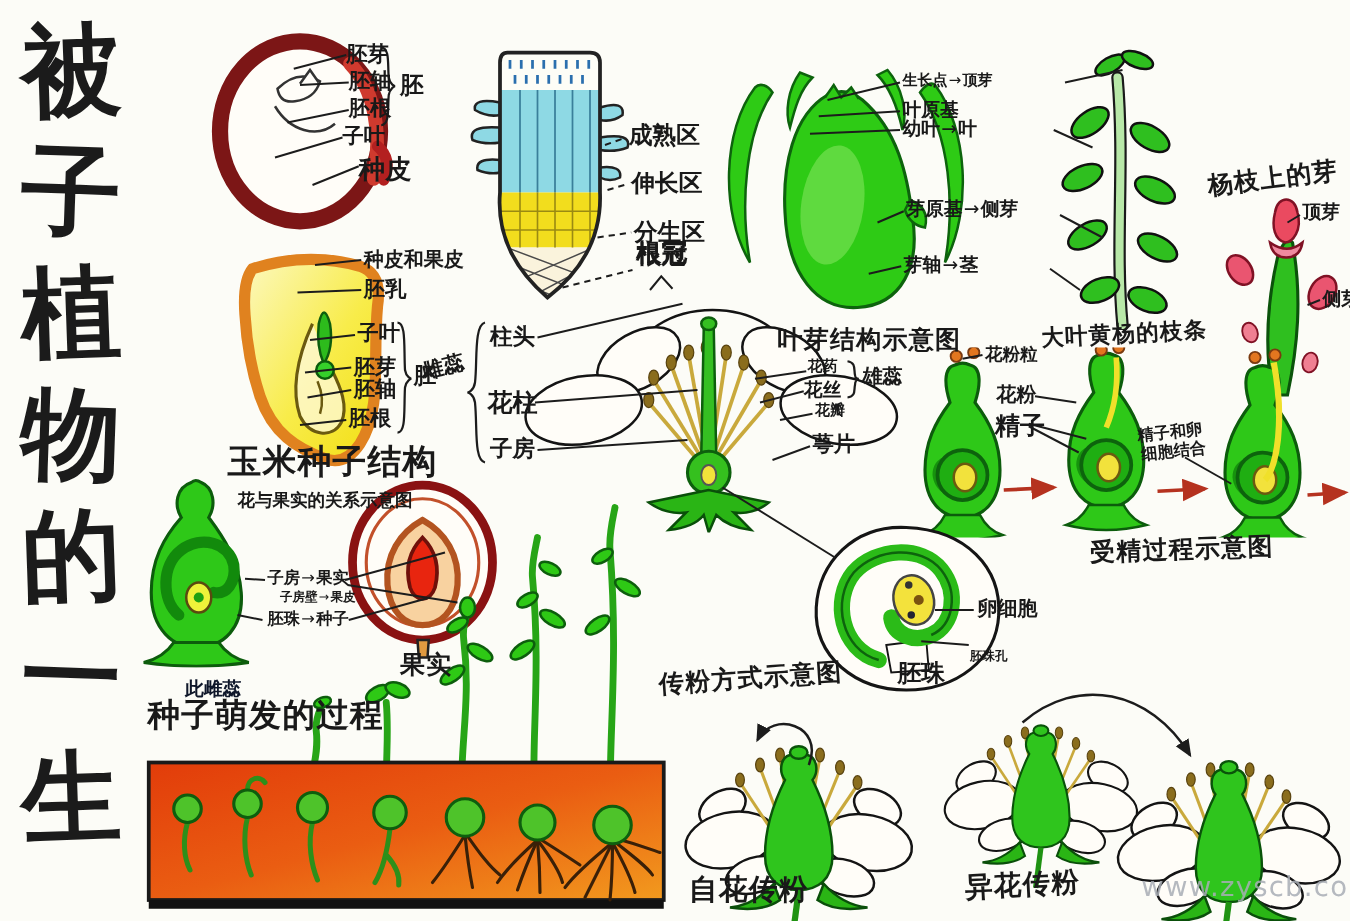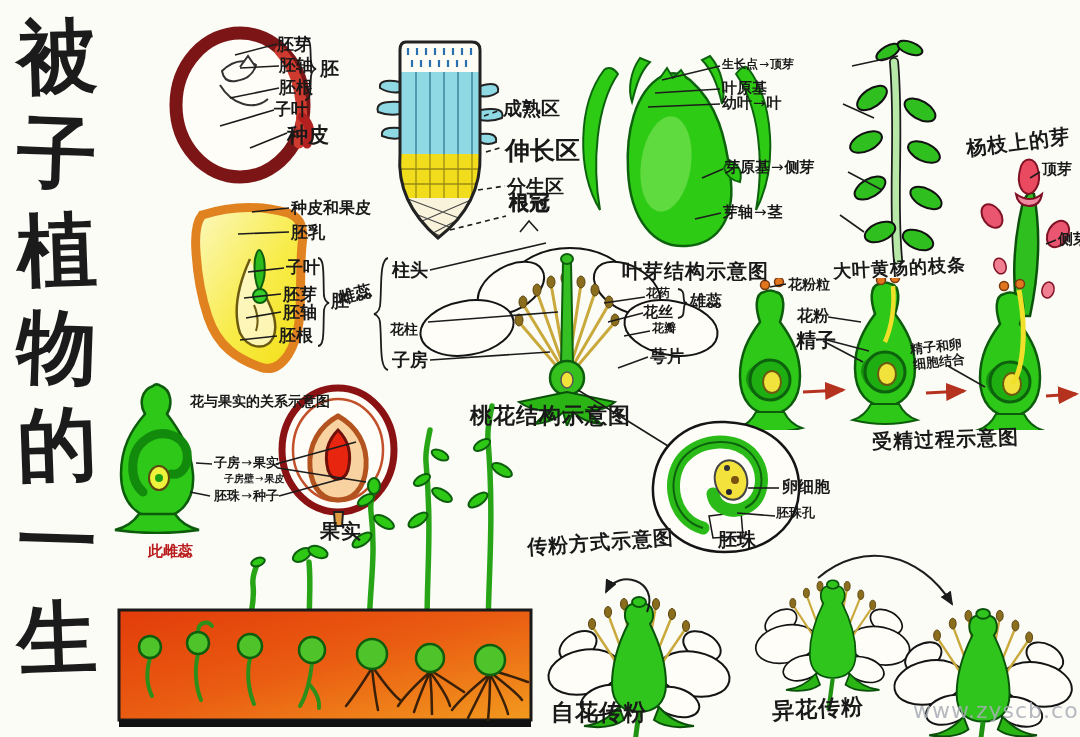--- a/index.html
+++ b/index.html
@@ -7,21 +7,21 @@
           font-family:"DejaVu Sans","Liberation Sans",sans-serif;color:#1b1b1b;}
   .d{position:absolute;z-index:2;}
   .ov{position:absolute;left:0;top:0;z-index:4;pointer-events:none;}
   .t{position:absolute;white-space:nowrap;font-weight:700;color:#191919;z-index:6;line-height:1.05;}
   .ttl{font-weight:900;letter-spacing:1px;}
   .maintitle{position:absolute;left:6px;top:8px;width:102px;z-index:6;}
   .maintitle div{font-size:80px;font-weight:900;height:97px;text-align:center;line-height:97px;}
   .maintitle div:nth-child(2n){transform:rotate(2deg);}
   .maintitle div:nth-child(2n+1){transform:rotate(-2deg);}
   .wm{position:absolute;z-index:10;color:#a9aeb6;font-size:22px;letter-spacing:1px;opacity:.85;font-weight:400;}
-  .note{color:#b91c1c;}
+  .note{color:#0f172a;}
   .row span.arrow{font-weight:400;padding:0 1px;}
 </style>
 </head>
 <body>
 
 <div class="poster">
 
   <div class="maintitle">
     <div>被</div>
     <div>子</div>
@@ -399,21 +399,21 @@
   </svg>
 
   <div class="t" style="left:277px;top:36px;font-size:17px">胚芽</div>
   <div class="t" style="left:279px;top:57px;font-size:17px">胚轴</div>
   <div class="t" style="left:279px;top:79px;font-size:17px">胚根</div>
   <div class="t" style="left:274px;top:101px;font-size:17px">子叶</div>
   <div class="t" style="left:287px;top:124px;font-size:21px">种皮</div>
   <div class="t" style="left:320px;top:59px;font-size:19px">胚</div>
 
   <div class="t" style="left:503px;top:99px;font-size:19px">成熟区</div>
-  <div class="t" style="left:505px;top:138px;font-size:25px">伸长区</div>
+  <div class="t" style="left:505px;top:138px;font-size:19px">伸长区</div>
   <div class="t" style="left:507px;top:177px;font-size:19px">分生区</div>
   <div class="t" style="left:509px;top:193px;font-size:20px">根冠</div>
 
   <div class="t row" style="left:722px;top:58px;font-size:12px">
     <span>生长点</span><span class="arrow">→</span><span>顶芽</span>
   </div>
   <div class="t row" style="left:722px;top:81px;font-size:15px">
     <span>叶原基</span>
   </div>
   <div class="t row" style="left:722px;top:96px;font-size:15px">
@@ -432,57 +432,58 @@
   <div class="t" style="left:1042px;top:162px;font-size:15px">顶芽</div>
   <div class="t" style="left:1058px;top:232px;font-size:15px">侧芽</div>
 
   <div class="t" style="left:291px;top:200px;font-size:16px">种皮和果皮</div>
   <div class="t" style="left:291px;top:224px;font-size:17px">胚乳</div>
   <div class="t" style="left:286px;top:259px;font-size:17px">子叶</div>
   <div class="t" style="left:283px;top:286px;font-size:17px">胚芽</div>
   <div class="t" style="left:283px;top:304px;font-size:17px">胚轴</div>
   <div class="t" style="left:279px;top:327px;font-size:17px">胚根</div>
   <div class="t" style="left:331px;top:292px;font-size:18px">胚</div>
+  <div class="t ttl" style="left:182px;top:356px;font-size:27px">玉米种子结构</div>
   <div class="t" style="left:190px;top:394px;font-size:14px">花与果实的关系示意图</div>
 
   <div class="t" style="left:509px;top:193px;font-size:0px">根冠</div>
   <div class="t" style="left:392px;top:261px;font-size:18px">柱头</div>
-  <div class="t" style="left:390px;top:322px;font-size:14px">花柱</div>
+  <div class="t" style="left:390px;top:312px;font-size:20px">花柱</div>
   <div class="t" style="left:392px;top:351px;font-size:18px">子房</div>
   <div class="t" style="left:338px;top:286px;font-size:17px;transform:rotate(-14deg)">雌蕊</div>
   <div class="t" style="left:646px;top:287px;font-size:12px">花药</div>
   <div class="t" style="left:643px;top:305px;font-size:15px">花丝</div>
   <div class="t" style="left:690px;top:293px;font-size:16px">雄蕊</div>
   <div class="t" style="left:652px;top:322px;font-size:12px">花瓣</div>
   <div class="t" style="left:650px;top:348px;font-size:17px">萼片</div>
-  <div class="t ttl" style="left:470px;top:404px;font-size:22px">桃花结构示意图</div>
 
   <div class="t" style="left:788px;top:277px;font-size:14px">花粉粒</div>
   <div class="t" style="left:797px;top:308px;font-size:16px">花粉</div>
   <div class="t" style="left:796px;top:330px;font-size:20px">精子</div>
   <div class="t" style="left:910px;top:340px;font-size:13px;transform:rotate(-6deg)">精子和卵</div>
   <div class="t" style="left:913px;top:355px;font-size:13px;transform:rotate(-6deg)">细胞结合</div>
   <div class="t ttl" style="left:872px;top:429px;font-size:20px;transform:rotate(-2deg)">受精过程示意图</div>
 
   <div class="t" style="left:782px;top:479px;font-size:16px">卵细胞</div>
-  <div class="t" style="left:776px;top:506px;font-size:13px">胚珠孔</div>
+  <div class="t" style="left:776px;top:521px;font-size:10px">胚珠孔</div>
   <div class="t" style="left:718px;top:530px;font-size:19px">胚珠</div>
 
   <div class="t row" style="left:214px;top:456px;font-size:13px">
     <span>子房</span><span class="arrow">→</span><span>果实</span>
   </div>
   <div class="t row" style="left:224px;top:474px;font-size:10px">
     <span>子房壁</span><span class="arrow">→</span><span>果皮</span>
   </div>
   <div class="t row" style="left:214px;top:489px;font-size:13px">
     <span>胚珠</span><span class="arrow">→</span><span>种子</span>
   </div>
   <div class="t ttl" style="left:320px;top:521px;font-size:20px">果实</div>
   <div class="t note" style="left:148px;top:544px;font-size:15px">此雌蕊</div>
 
+  <div class="t ttl" style="left:118px;top:560px;font-size:26px">种子萌发的过程</div>
   <div class="t ttl" style="left:527px;top:532px;font-size:20px;transform:rotate(-4deg)">传粉方式示意图</div>
   <div class="t ttl" style="left:551px;top:700px;font-size:23px">自花传粉</div>
   <div class="t ttl" style="left:772px;top:697px;font-size:22px;transform:rotate(-3deg)">异花传粉</div>
 
   <div class="wm" style="left:913px;top:698px">www.zyscb.com</div>
 
   <div class="t ttl" style="left:509px;top:192px;font-size:20px">根冠</div>
 
 </div>
 

